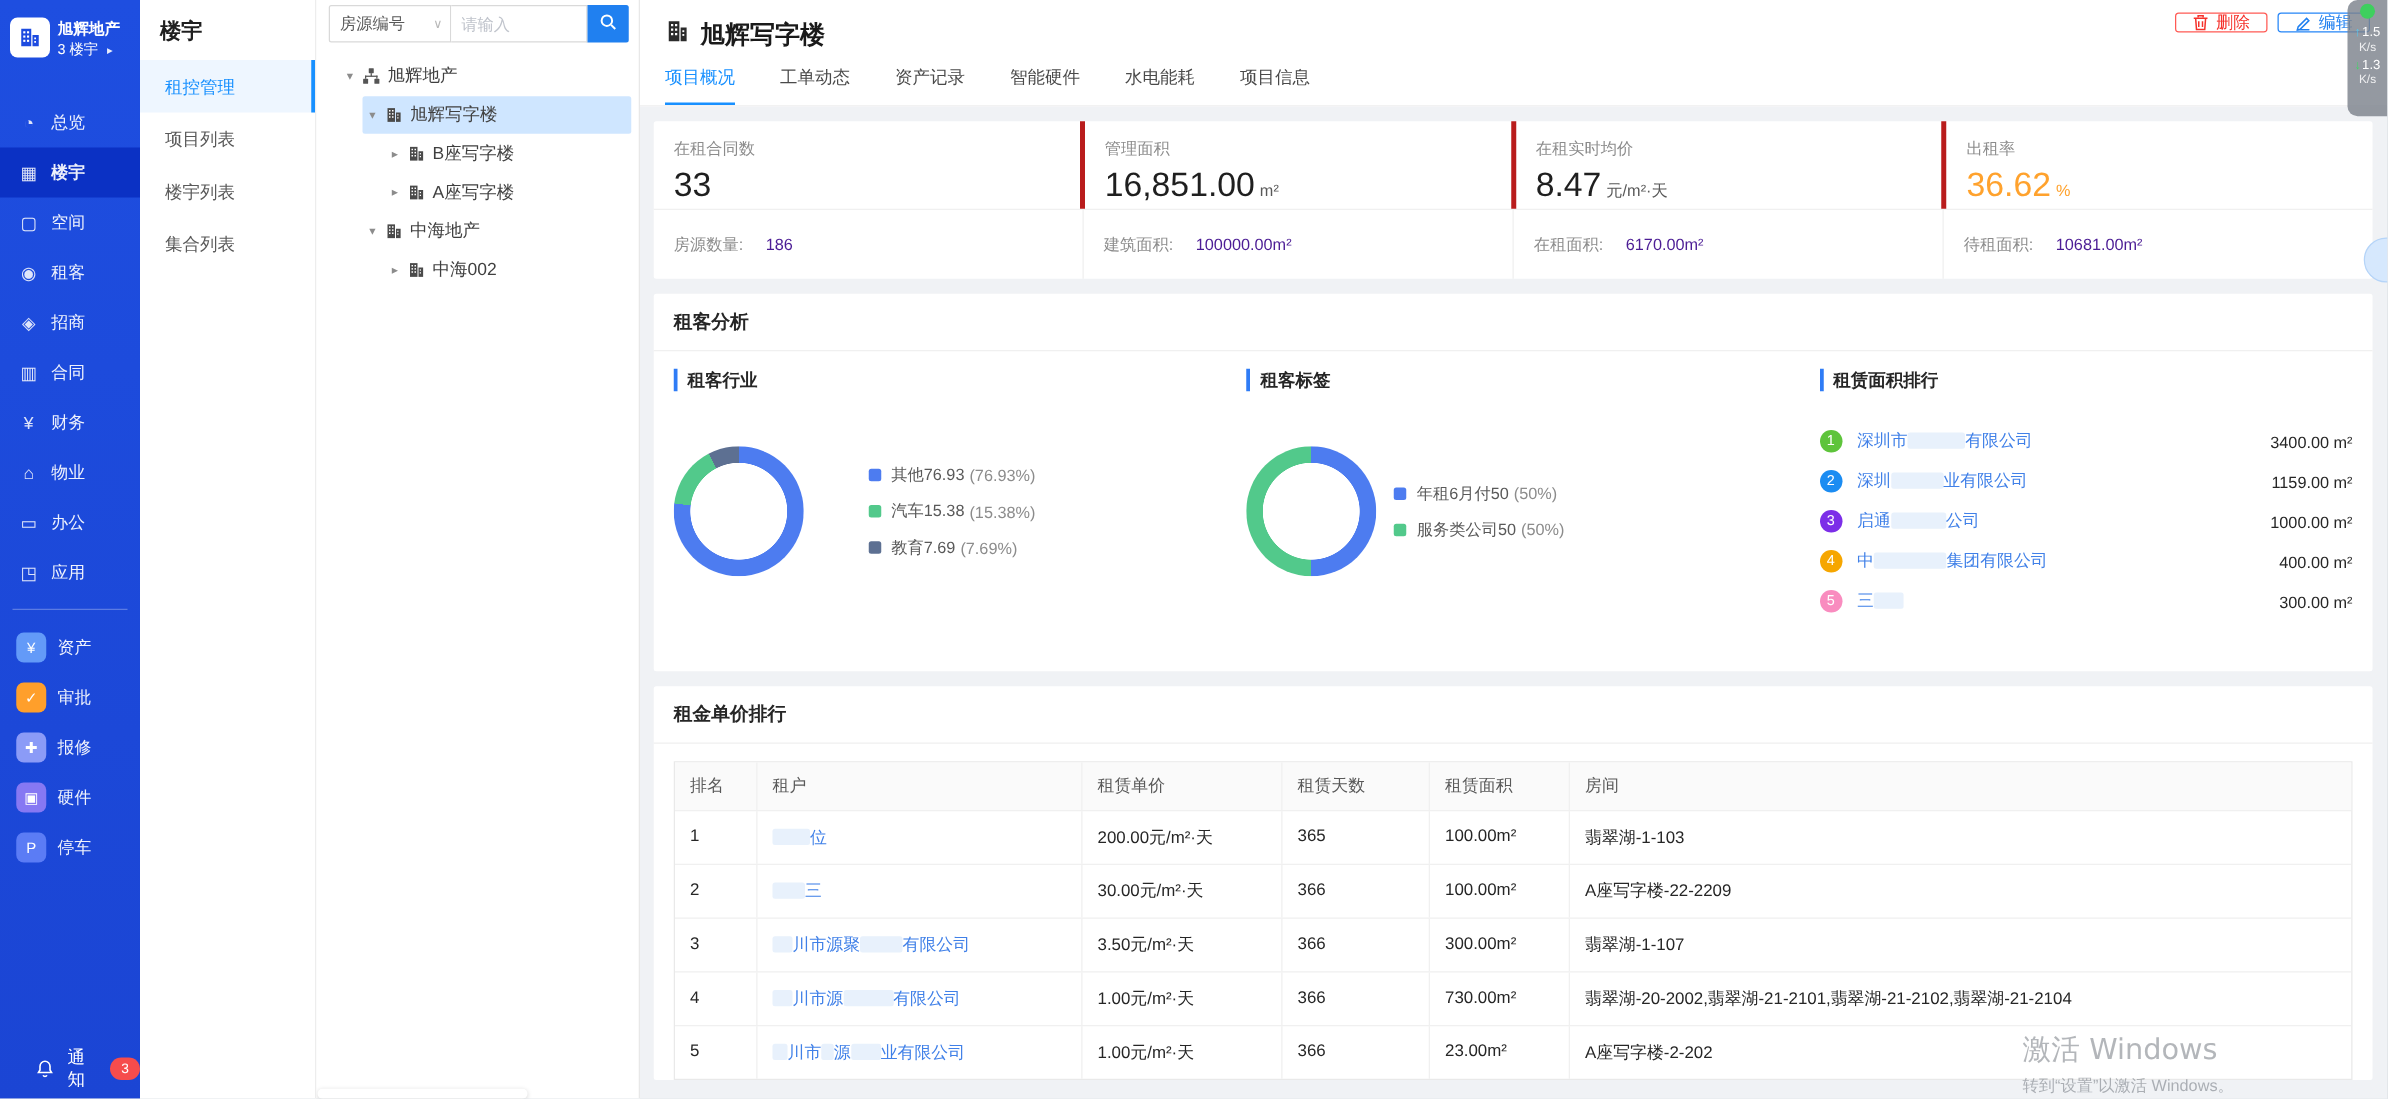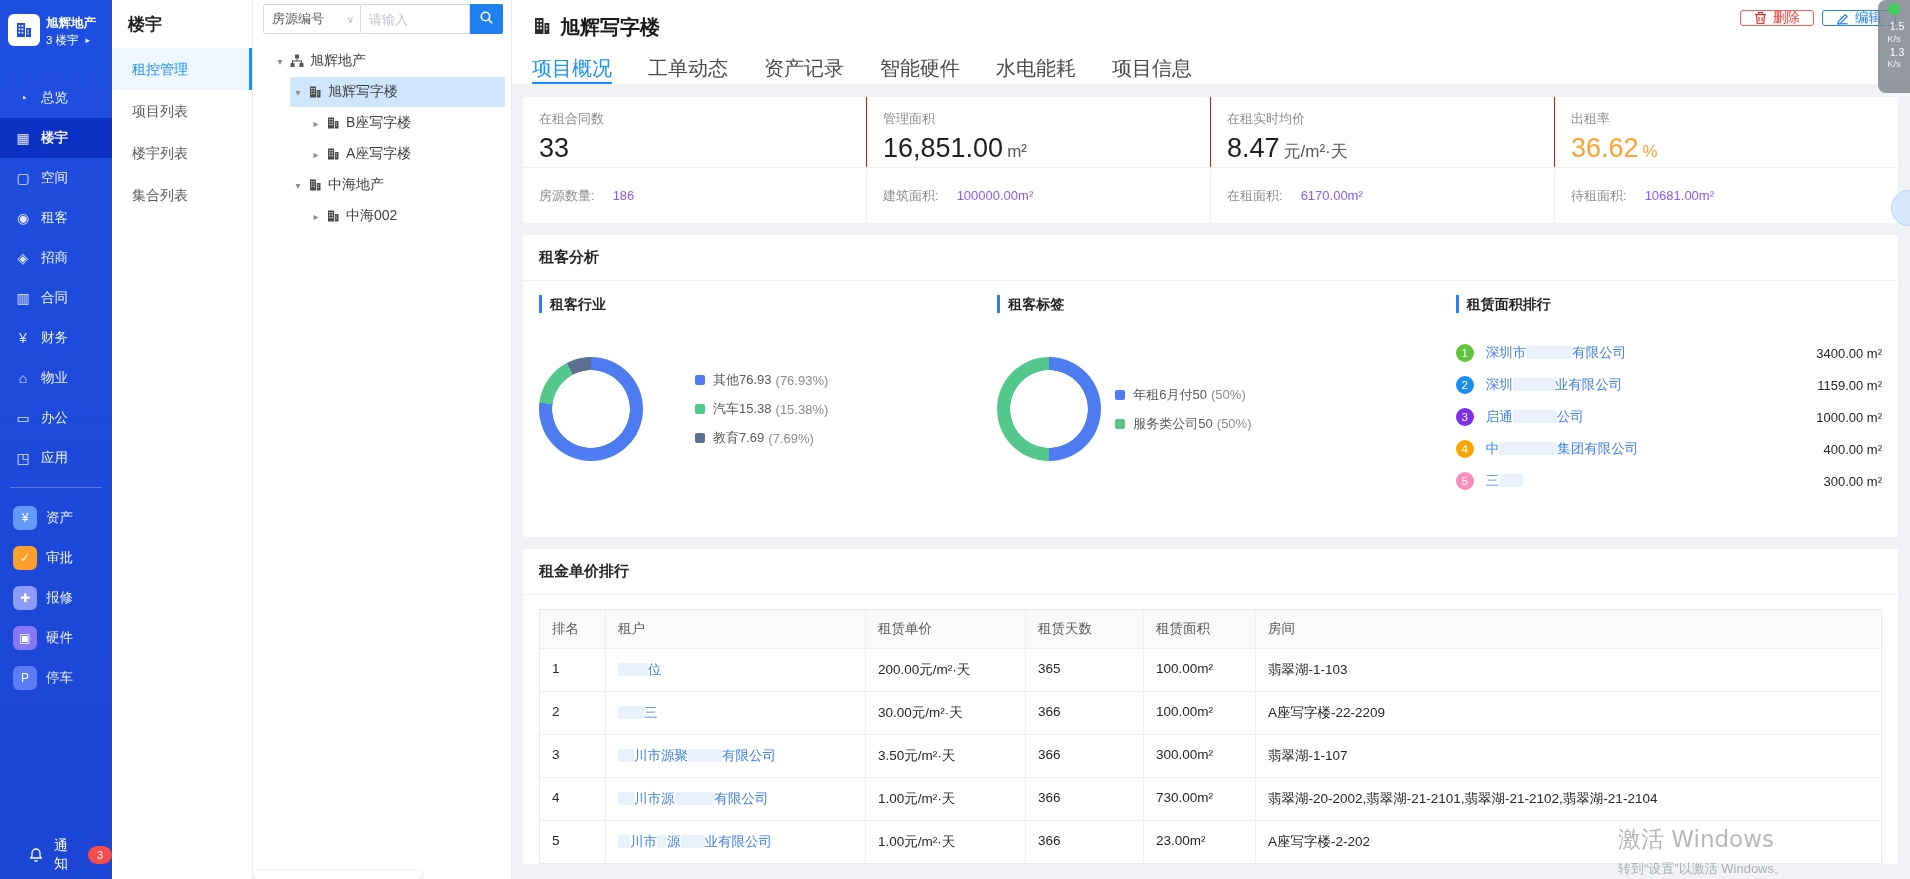--- a/index.html
+++ b/index.html
@@ -43,38 +43,38 @@
   .trow.selected{background:#cfe6ff;}
   .texp{width:16px;text-align:center;color:#8c8c8c;font-size:10px;flex:none;}
   .tico{display:flex;margin:0 6px 0 2px;flex:none;}
   .hscroll{position:absolute;bottom:0;left:2px;width:168px;height:8px;background:#fff;border-radius:4px;box-shadow:0 1px 4px rgba(0,0,0,.18);}
   
   .main{position:absolute;left:511px;top:0;right:0;bottom:0;background:#f0f2f5;overflow:hidden;}
   .mheader{position:relative;height:84px;background:#fff;border-bottom:1px solid #f2f2f2;}
   .titlerow{display:flex;align-items:center;padding:14px 0 0 21px;}
   .mtitle{font-size:20px;font-weight:bold;color:#1a1a1a;margin-left:8px;}
   .tabs{position:absolute;left:21px;bottom:0;display:flex;}
-  .tab{margin-right:36px;font-size:20px;color:#4a4a4a;cursor:pointer;border-bottom:2px solid transparent;}
+  .tab{margin-right:36px;padding-bottom:11px;font-size:14px;color:#4a4a4a;cursor:pointer;border-bottom:2px solid transparent;}
   .tab.active{color:#1890ff;border-bottom-color:#1890ff;}
   .btn{position:absolute;top:10px;height:16px;border-radius:3px;display:flex;align-items:center;padding:0 13px;font-size:13.5px;background:#fff;cursor:pointer;}
   .btn svg{margin-right:6px;}
   .btn-del{right:96px;border:1px solid #ff5a54;color:#f5312b;}
   .btn-edit{right:14px;border:1px solid #2585f7;color:#2080f0;}
   .card{margin:12px;background:#fff;border-radius:2px;}
   .stats-row{display:flex;height:70px;}
-  .stat{flex:1;padding:13px 0 0 16px;border-right:1px solid #b91c1c;}
+  .stat{flex:1;padding:13px 0 0 16px;border-right:4px solid #b91c1c;}
   .stat:last-child{border-right:none;}
   .stat .slabel{font-size:13px;color:#8c8c8c;}
   .stat .svalue{margin-top:5px;font-size:27px;color:#1f1f1f;}
-  .stat .sunit{font-size:17px;color:#595959;margin-left:4px;font-weight:normal;}
+  .stat .sunit{font-size:13px;color:#595959;margin-left:4px;font-weight:normal;}
   .substats-row{display:flex;height:55px;border-top:1px solid #f0f0f0;align-items:center;}
   .substat{flex:1;padding-left:16px;border-right:1px solid #f0f0f0;font-size:13px;height:100%;display:flex;align-items:center;}
   .substat:last-child{border-right:none;}
   .substat .sslabel{color:#8c8c8c;margin-right:18px;}
-  .substat .ssvalue{color:#8b5cf6;}
+  .substat .ssvalue{color:#4c1d95;}
   .card-title{padding:13px 16px;font-size:15px;font-weight:bold;color:#262626;border-bottom:1px solid #f0f0f0;}
   .three-cols{display:flex;padding:14px 0 40px;}
   .acol{flex:1;padding:0 16px;min-width:0;}
   .sec-title{font-size:14px;font-weight:bold;color:#262626;border-left:3px solid #2f7cf6;padding-left:8px;line-height:18px;}
   .chart-row{display:flex;align-items:center;margin-top:44px;}
   .donut{width:104px;height:104px;border-radius:50%;flex:none;}
   .legend{list-style:none;margin:0;padding:0;font-size:13px;color:#595959;}
   .legend li{display:flex;align-items:center;margin:11px 0;white-space:nowrap;}
   .lsq{width:10px;height:10px;border-radius:2px;margin-right:8px;flex:none;}
   .lpct{color:#8c8c8c;margin-left:4px;}

